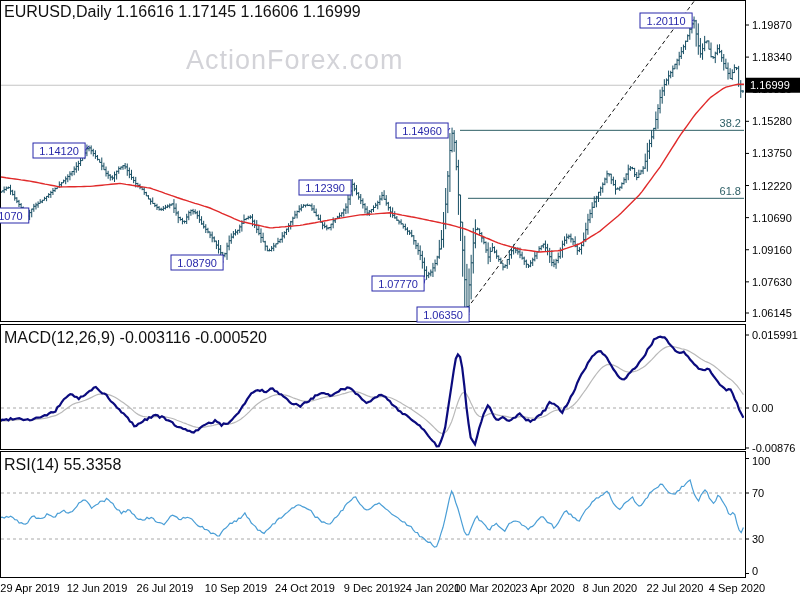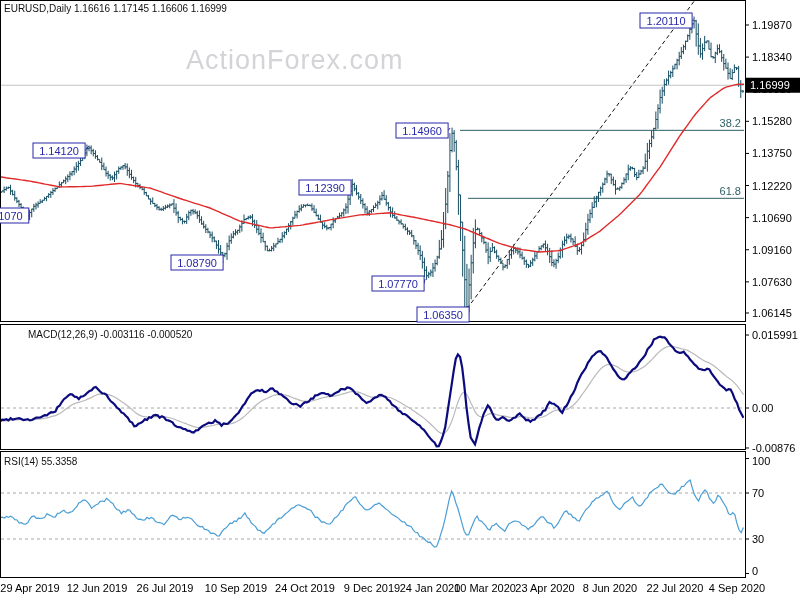--- a/index.html
+++ b/index.html
@@ -2,23 +2,23 @@
 <html><head>
 <meta charset="utf-8">
 <style>
   html,body{margin:0;padding:0;background:#fff;}
   #chart{position:relative;width:800px;height:600px;background:#fff;overflow:hidden;
          font-family:"Liberation Sans",sans-serif;}
   .panel{position:absolute;left:0;width:746px;border:1px solid #000;background:#fff;box-sizing:border-box;}
   #p-main{top:0;height:322px;}
   #p-macd{top:324px;height:126px;}
   #p-rsi{top:451px;height:127px;}
-  .hdr{position:absolute;font-size:10px;color:#111;white-space:pre;z-index:5;text-align:center;}
+  .hdr{position:absolute;font-size:16px;color:#111;white-space:pre;z-index:5;text-align:center;}
   #hdr-main{left:4px;top:3px;}
-  #hdr-macd{left:4px;top:329px;margin-left:24px;}
+  #hdr-macd{left:4px;top:329px;}
   #hdr-rsi{left:4px;top:456px;}
   #watermark{position:absolute;left:185px;top:44px;font-size:27px;color:#d3d3d8;letter-spacing:1px;z-index:1;}
   #gfx{position:absolute;left:0;top:0;z-index:4;pointer-events:none;}
   #yaxis{position:absolute;left:746px;top:0;width:54px;height:578px;}
   #xaxis{position:absolute;left:0;top:578px;width:800px;height:22px;}
   svg text{font-family:"Liberation Sans",sans-serif;}
 </style>
 </head>
 <body>
 

